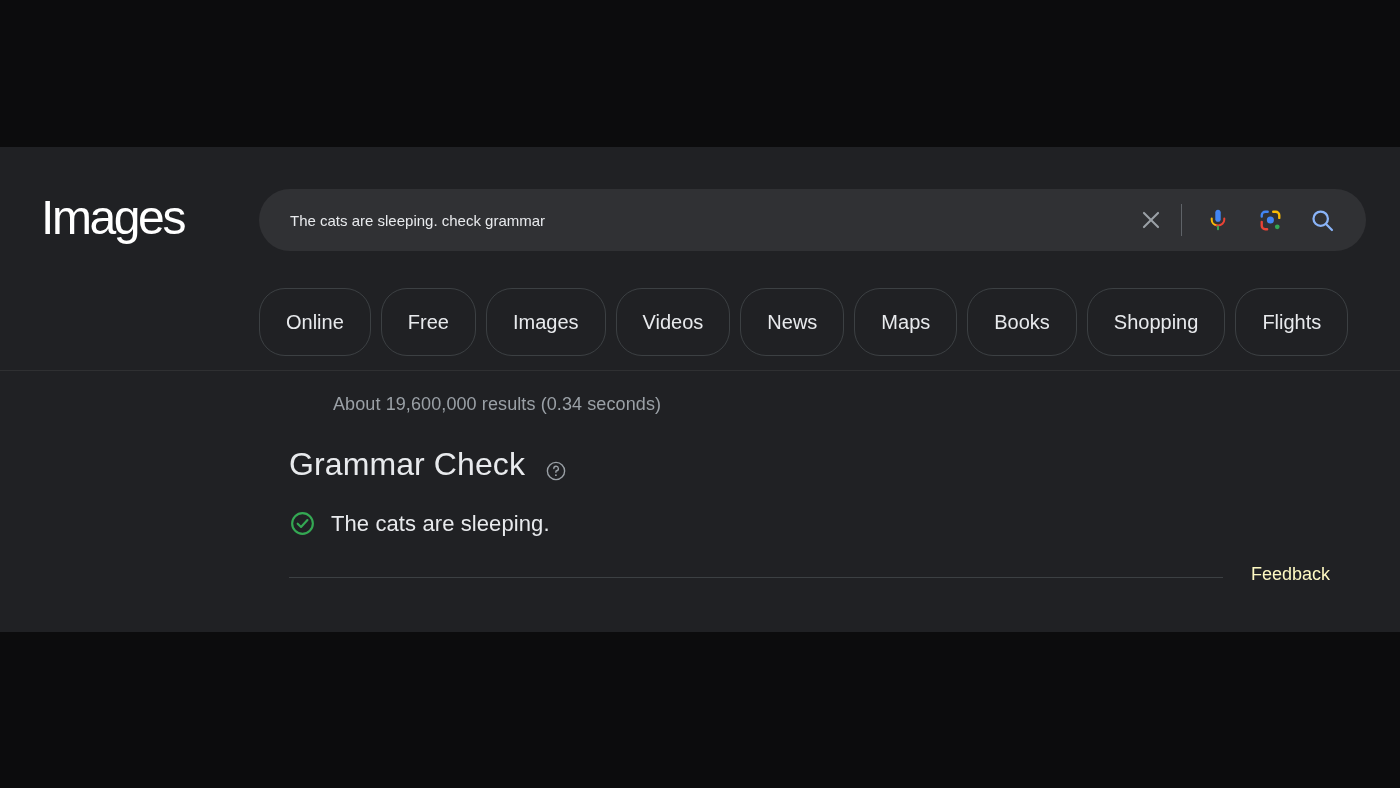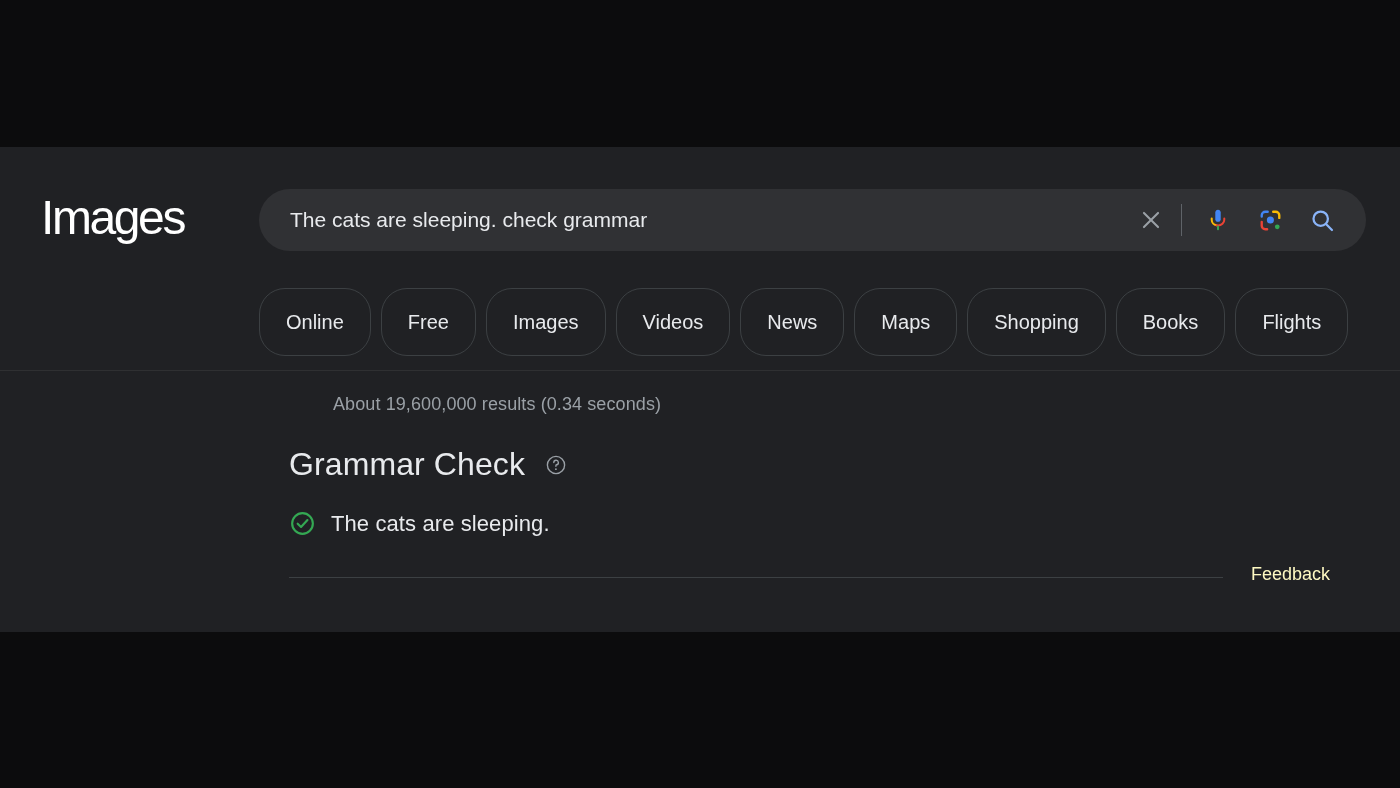--- a/index.html
+++ b/index.html
@@ -74,21 +74,21 @@
   }
 
   #search-input {
     flex: 1;
     margin-left: 31px;
     background: transparent;
     border: none;
     outline: none;
     color: #e8eaed;
     font-family: "Liberation Sans", sans-serif;
-    font-size: 21px;
+    font-size: 15px;
     line-height: 1;
     padding: 0;
   }
   #search-input::placeholder { color: #9aa0a6; }
 
   .sb-btn {
     width: 44px;
     height: 44px;
     display: flex;
     align-items: center;
@@ -153,21 +153,21 @@
     margin-left: 44px;
   }
 
   #grammar-card {
     margin-top: 34px;
     position: relative;
   }
 
   #grammar-title-row {
     display: flex;
-    align-items: center;
+    align-items: flex-end;
     gap: 20px;
   }
 
   #grammar-title {
     color: #e8eaed;
     font-size: 32px;
     font-weight: 400;
     line-height: 1.1;
     letter-spacing: 0.1px;
   }
@@ -270,22 +270,22 @@
         </button>
       </div>
 
       <div id="chips">
         <button class="chip">Online</button>
         <button class="chip">Free</button>
         <button class="chip">Images</button>
         <button class="chip">Videos</button>
         <button class="chip">News</button>
         <button class="chip">Maps</button>
+        <button class="chip">Books</button>
         <button class="chip">Shopping</button>
-        <button class="chip">Books</button>
         <button class="chip">Flights</button>
       </div>
     </div>
 
     <div id="results">
 
       <div id="result-stats">About 19,600,000 results (0.34 seconds)</div>
 
       <div id="grammar-card">
 

